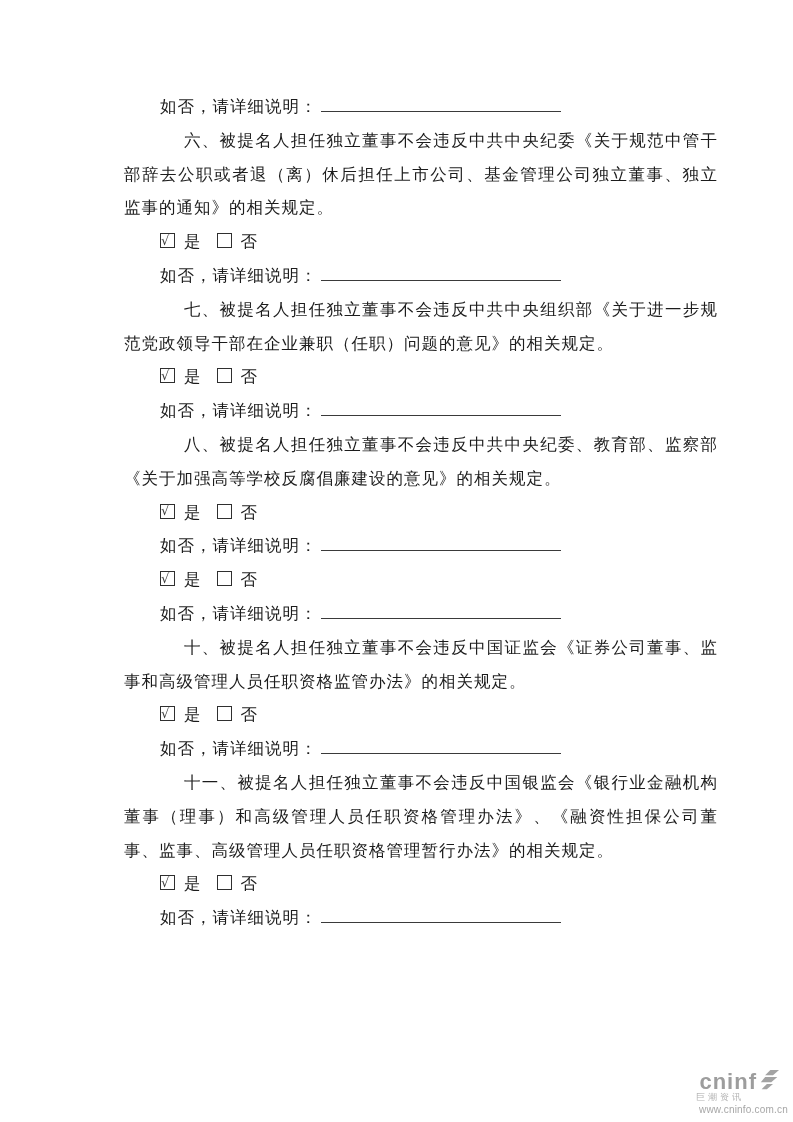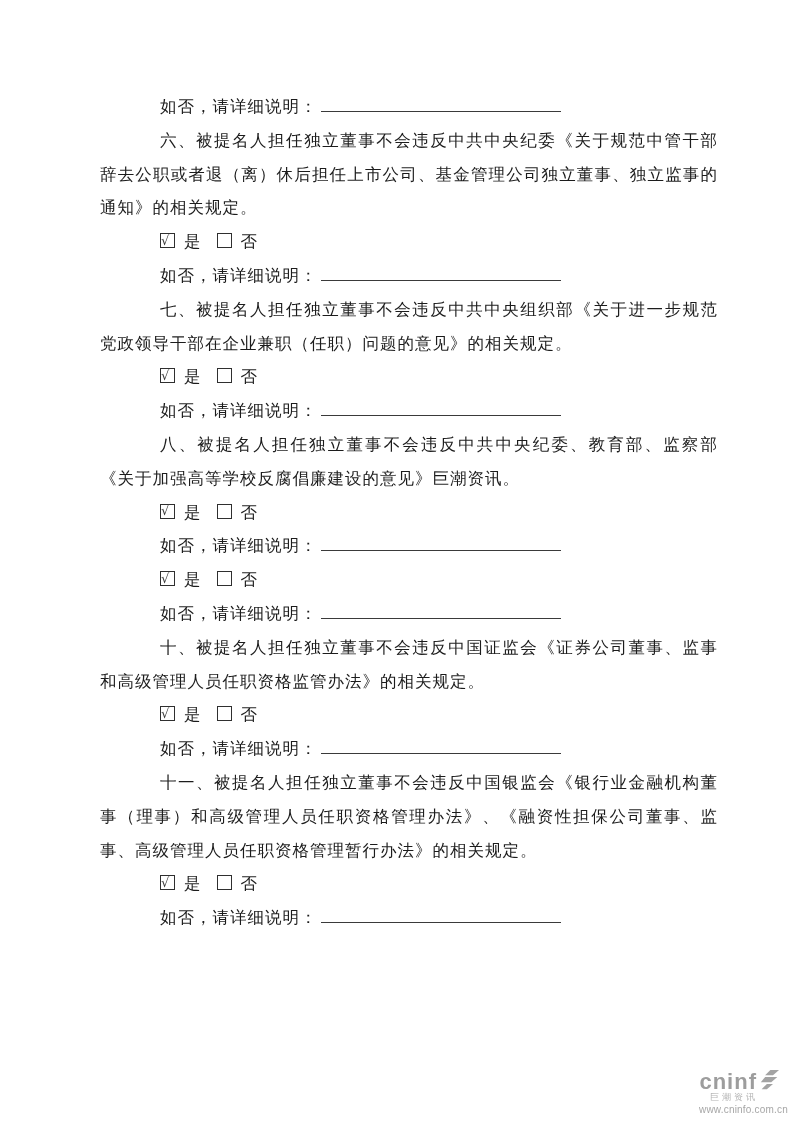--- a/index.html
+++ b/index.html
@@ -16,21 +16,21 @@
     position:absolute; left:100px; top:90px; width:618px;
   }
   p.line {
     margin:0;
     font-size:16.5px;
     line-height:33.8px;
     letter-spacing:1px;
     text-align:justify;
     text-align-last:left;
   }
-  p.item { text-indent:60px; }
+  p.item { text-indent:60px;margin-left:24px; }
   p.choice, p.detail { padding-left:60px; }
 
   
   .cb {
     display:inline-block;
     width:13px; height:13px;
     border:1px solid #2f2f2f;
     position:relative;
     vertical-align:-1px;
     background:#fff;
@@ -67,21 +67,21 @@
   .wm-row1 {
     display:flex; align-items:center; justify-content:flex-end;
     gap:2px; margin-right:8px;
   }
   .wm-logo-text {
     font-weight:bold; font-size:22px; letter-spacing:1px;
     color:#9d9d9d;
   }
   .wm-cn {
     font-size:9px; letter-spacing:3px; color:#b2b2b2;
-    margin:-1px 30px 1px 0;
+    margin:-1px 44px 1px 0;
   }
   .wm-url { font-size:10px; color:#a6a6a6; letter-spacing:0.2px; }
 </style>
 </head>
 <body>
 
 <div class="page">
   <div class="content">
 
     <p class="line detail">
@@ -97,21 +97,21 @@
     </p>
 
     <p class="line item">七、被提名人担任独立董事不会违反中共中央组织部《关于进一步规范党政领导干部在企业兼职（任职）问题的意见》的相关规定。</p>
     <p class="line choice">
       <span class="cb"><span class="mark">√</span></span><span class="cb-label">是</span><span class="cb-space"></span><span class="cb"></span><span class="cb-label">否</span>
     </p>
     <p class="line detail">
       <span>如否，请详细说明：</span><span class="fill-line"></span>
     </p>
 
-    <p class="line item">八、被提名人担任独立董事不会违反中共中央纪委、教育部、监察部《关于加强高等学校反腐倡廉建设的意见》巨潮资讯。</p>
+    <p class="line item">八、被提名人担任独立董事不会违反中共中央纪委、教育部、监察部《关于加强高等学校反腐倡廉建设的意见》的相关规定。</p>
     <p class="line choice">
       <span class="cb"><span class="mark">√</span></span><span class="cb-label">是</span><span class="cb-space"></span><span class="cb"></span><span class="cb-label">否</span>
     </p>
     <p class="line detail">
       <span>如否，请详细说明：</span><span class="fill-line"></span>
     </p>
 
     <p class="line choice">
       <span class="cb"><span class="mark">√</span></span><span class="cb-label">是</span><span class="cb-space"></span><span class="cb"></span><span class="cb-label">否</span>
     </p>

